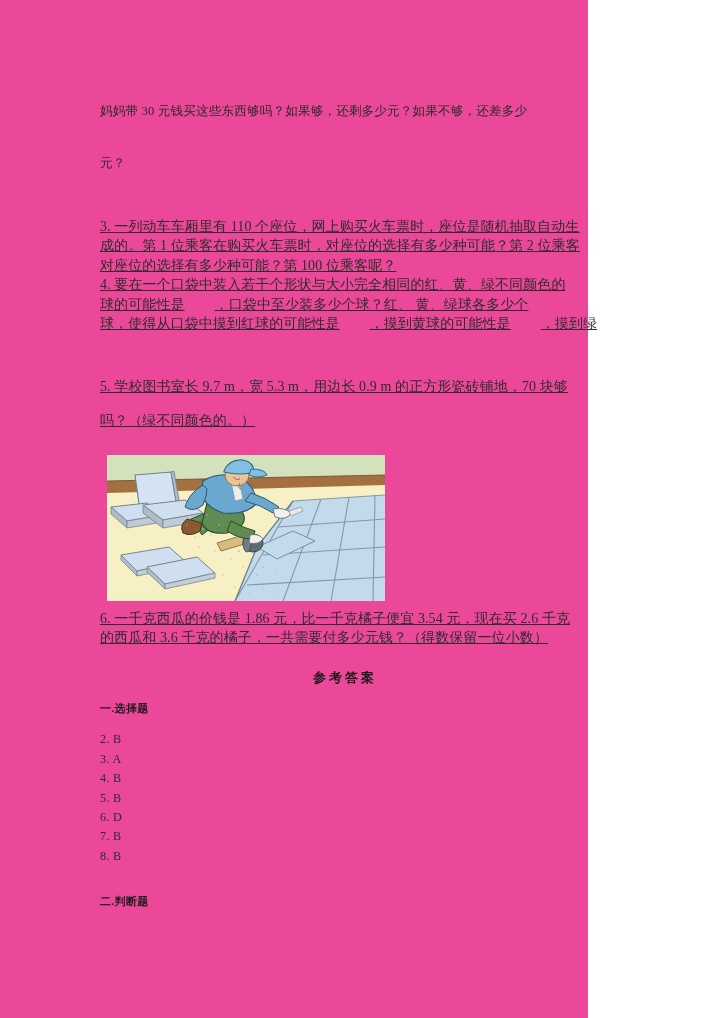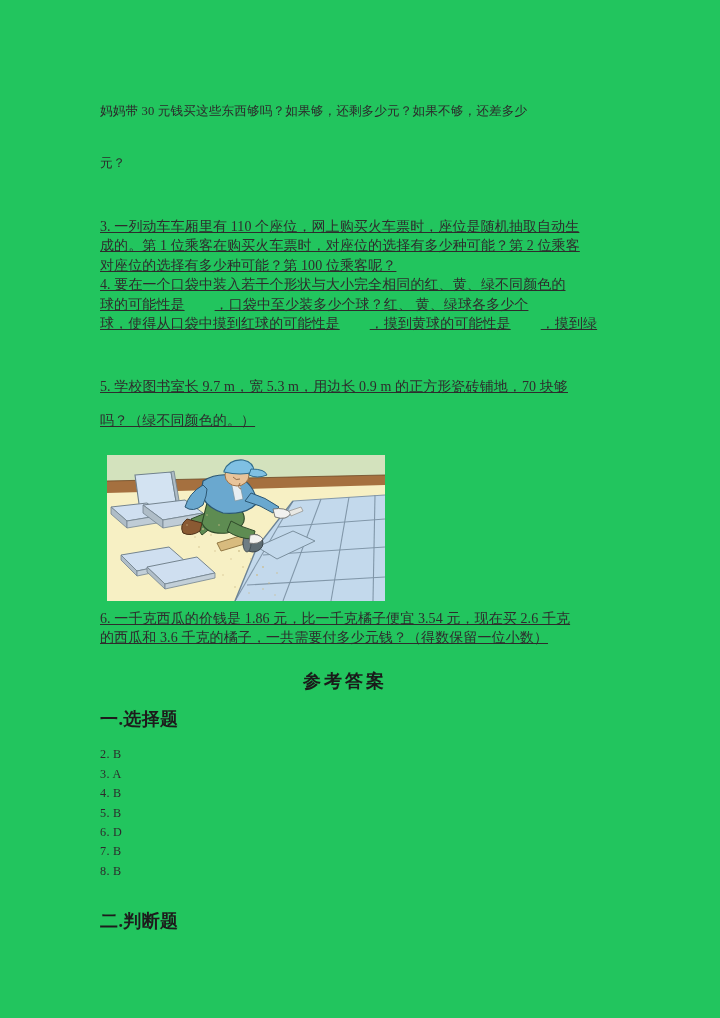--- a/index.html
+++ b/index.html
@@ -13,23 +13,23 @@
     position: relative;
     overflow: hidden;
     font-family: "Liberation Serif", "DejaVu Serif", serif;
     color: #231f20;
   }
 
   .page {
     position: absolute;
     left: 0;
     top: 0;
-    width: 720px;
+    width: 588px;
     height: 1018px;
-    background: #22c55e;
+    background: #ec4899;
   }
 
   .content {
     position: absolute;
     left: 100px;
     top: 85px;
     width: 520px;
   }
 
   
@@ -67,31 +67,31 @@
     width: 278px;
     height: 146px;
     margin-left: 7px;
     margin-top: 24px;
   }
   .figure-wrap svg { display: block; }
 
   
   .answers-title {
     text-align: center;
-    font-size: 18px;
+    font-size: 13px;
     font-weight: bold;
     letter-spacing: 3px;
     color: #1a1a1a;
     font-family: "Liberation Serif", "DejaVu Serif", serif;
     margin: 0;
     padding-top: 22px;
     padding-right: 30px;
   }
   .sec-head {
-    font-size: 18px;
+    font-size: 11px;
     font-weight: bold;
     color: #1d1b1c;
     letter-spacing: 0.4px;
     margin: 0;
   }
   .ans-list {
     margin: 0;
     padding: 0;
     list-style: none;
   }

